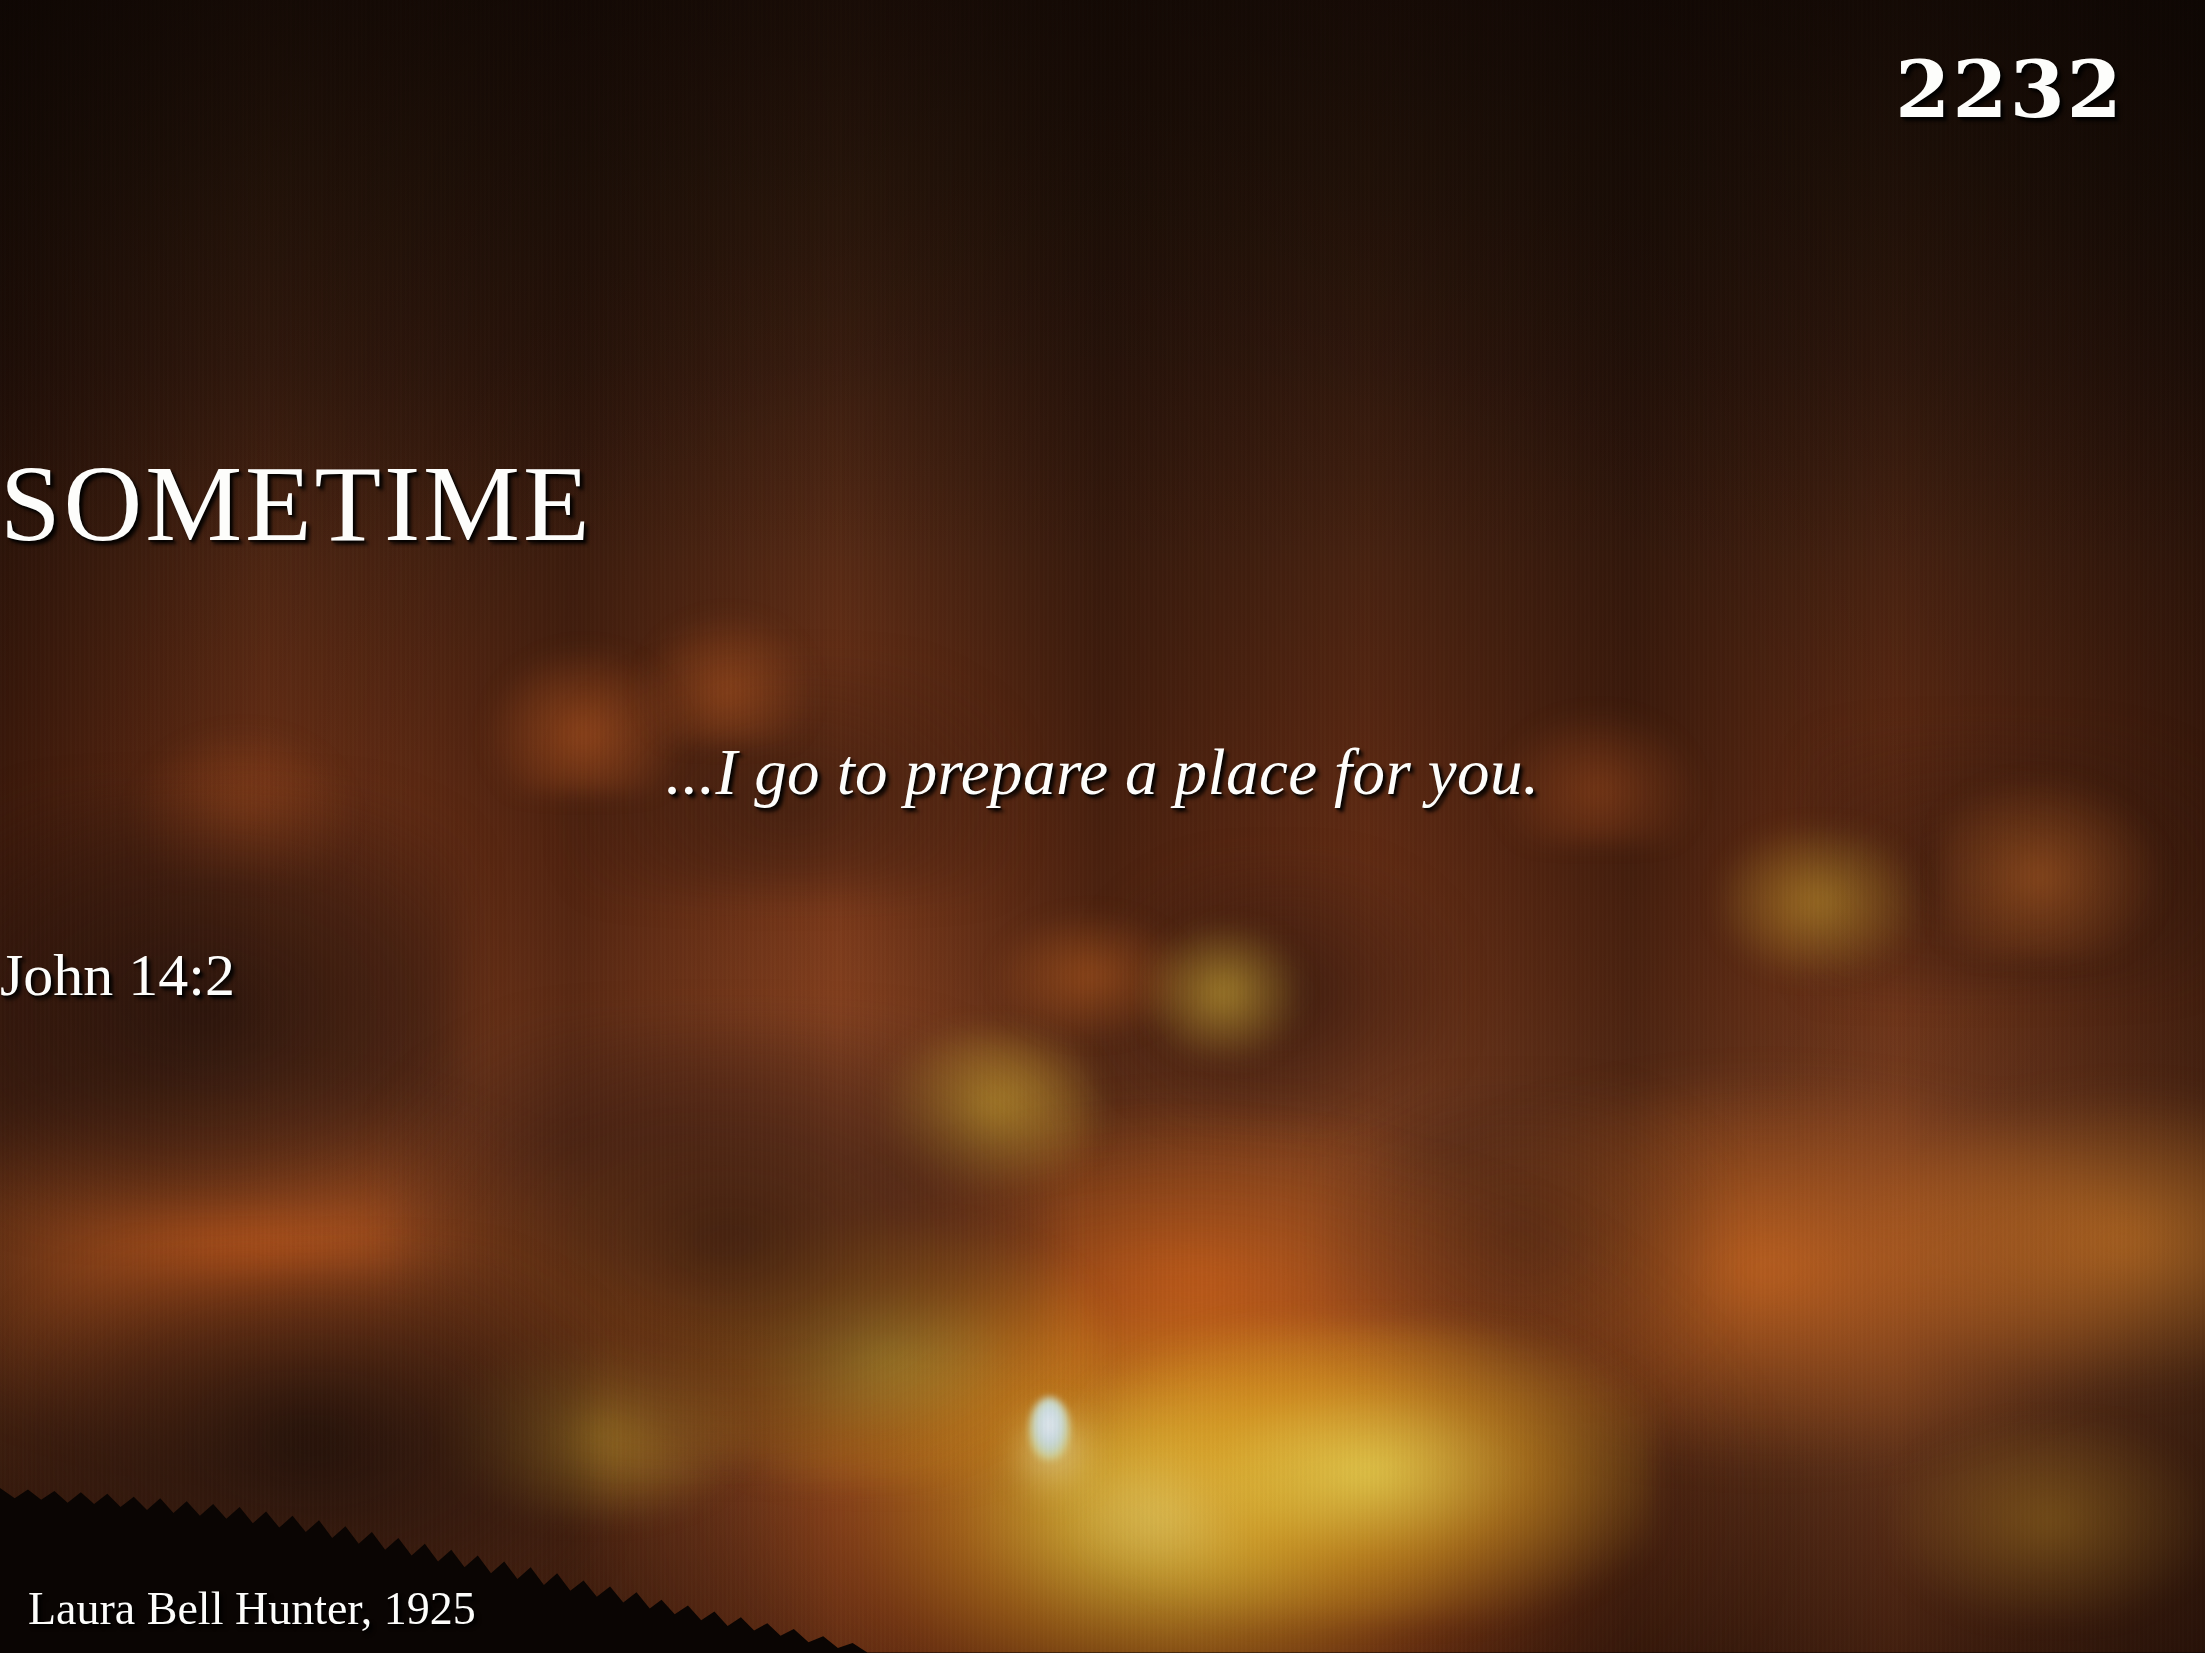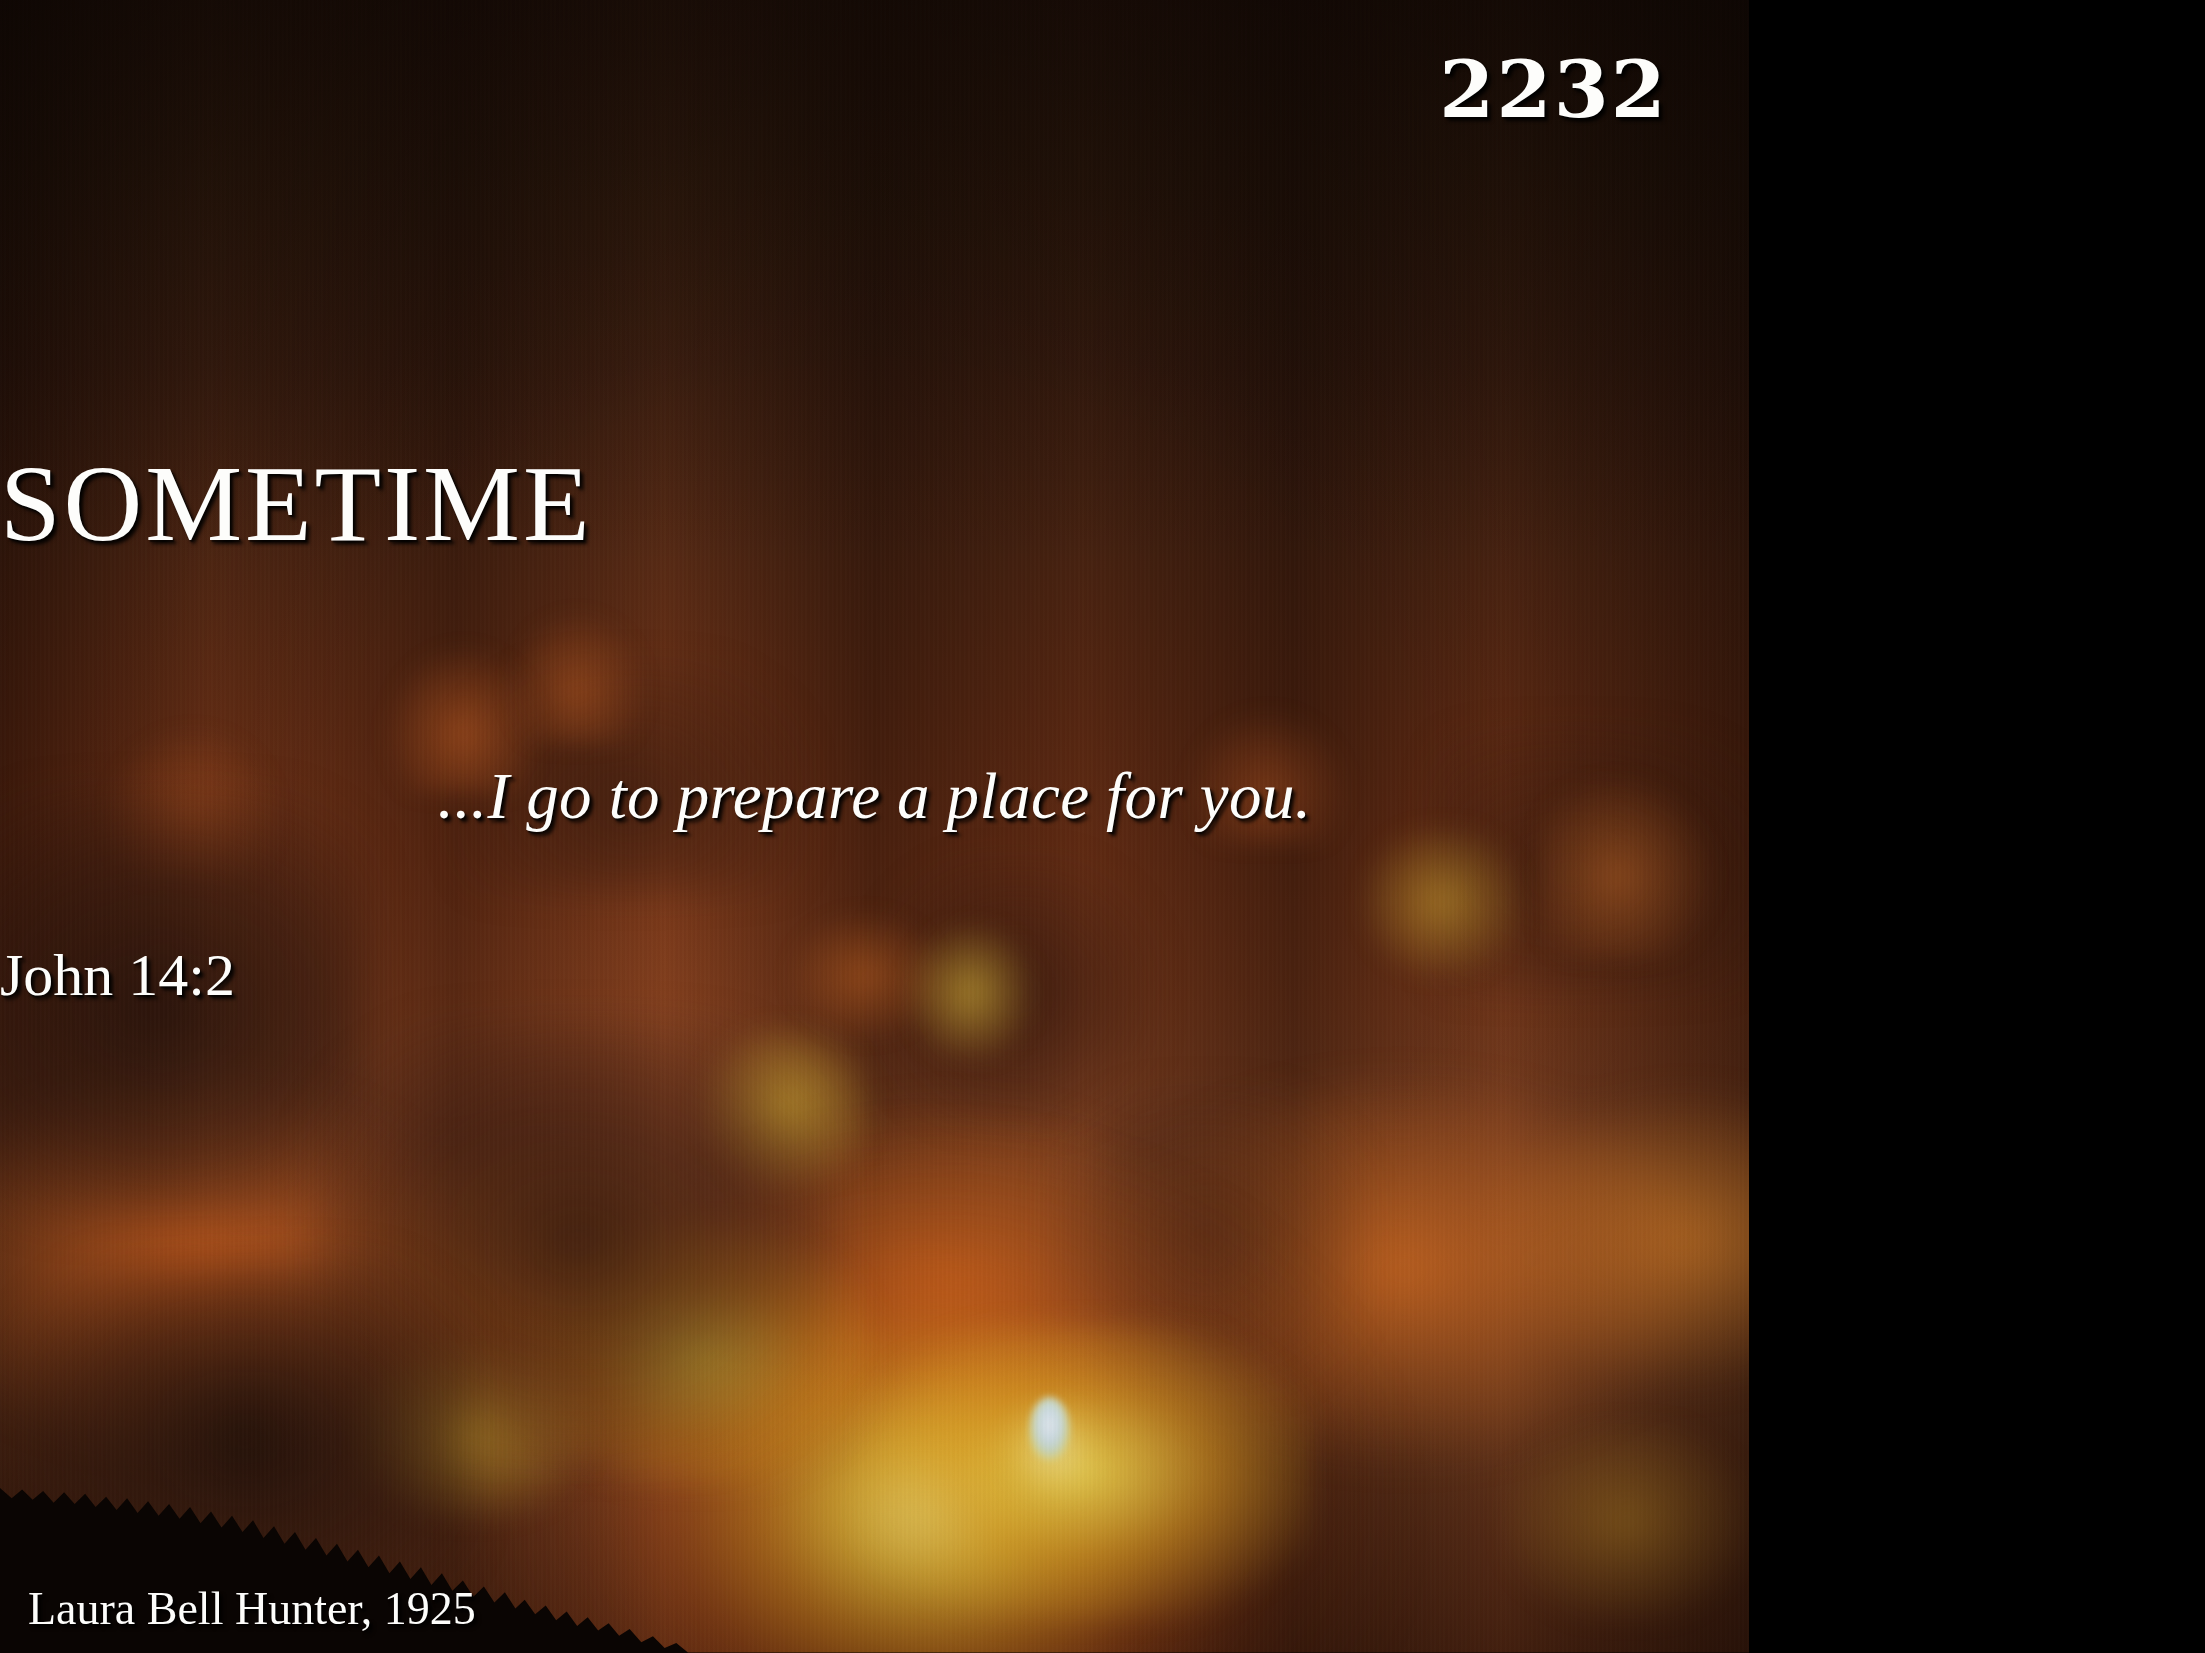--- a/index.html
+++ b/index.html
@@ -3,21 +3,21 @@
 <meta charset="utf-8">
 <title>Hymn Slide</title>
 <style>
   html, body {
     margin: 0;
     padding: 0;
     background: #000;
   }
   #slide {
     position: relative;
-    width: 1749px;
+    width: 2205px;
     height: 1654px;
     overflow: hidden;
     background: #6d28d9;
     font-family: "Liberation Serif", "DejaVu Serif", serif;
   }
 
   
   .sky-base {
     position: absolute;
     inset: 0;
@@ -225,21 +225,20 @@
     font-weight: 400;
   }
   #hymn-subtitle {
     left: 0; right: 0;
     top: 735px;
     text-align: center;
     font-size: 65px;
     font-style: italic;
     font-weight: 400;
     letter-spacing: 0.4px;
-    margin-top: 24px;
   }
   #scripture-reference {
     left: 0; right: 0;
     top: 941px;
     text-align: left;
     font-size: 60px;
     font-weight: 400;
   }
   #credit-left {
     left: 28px;

